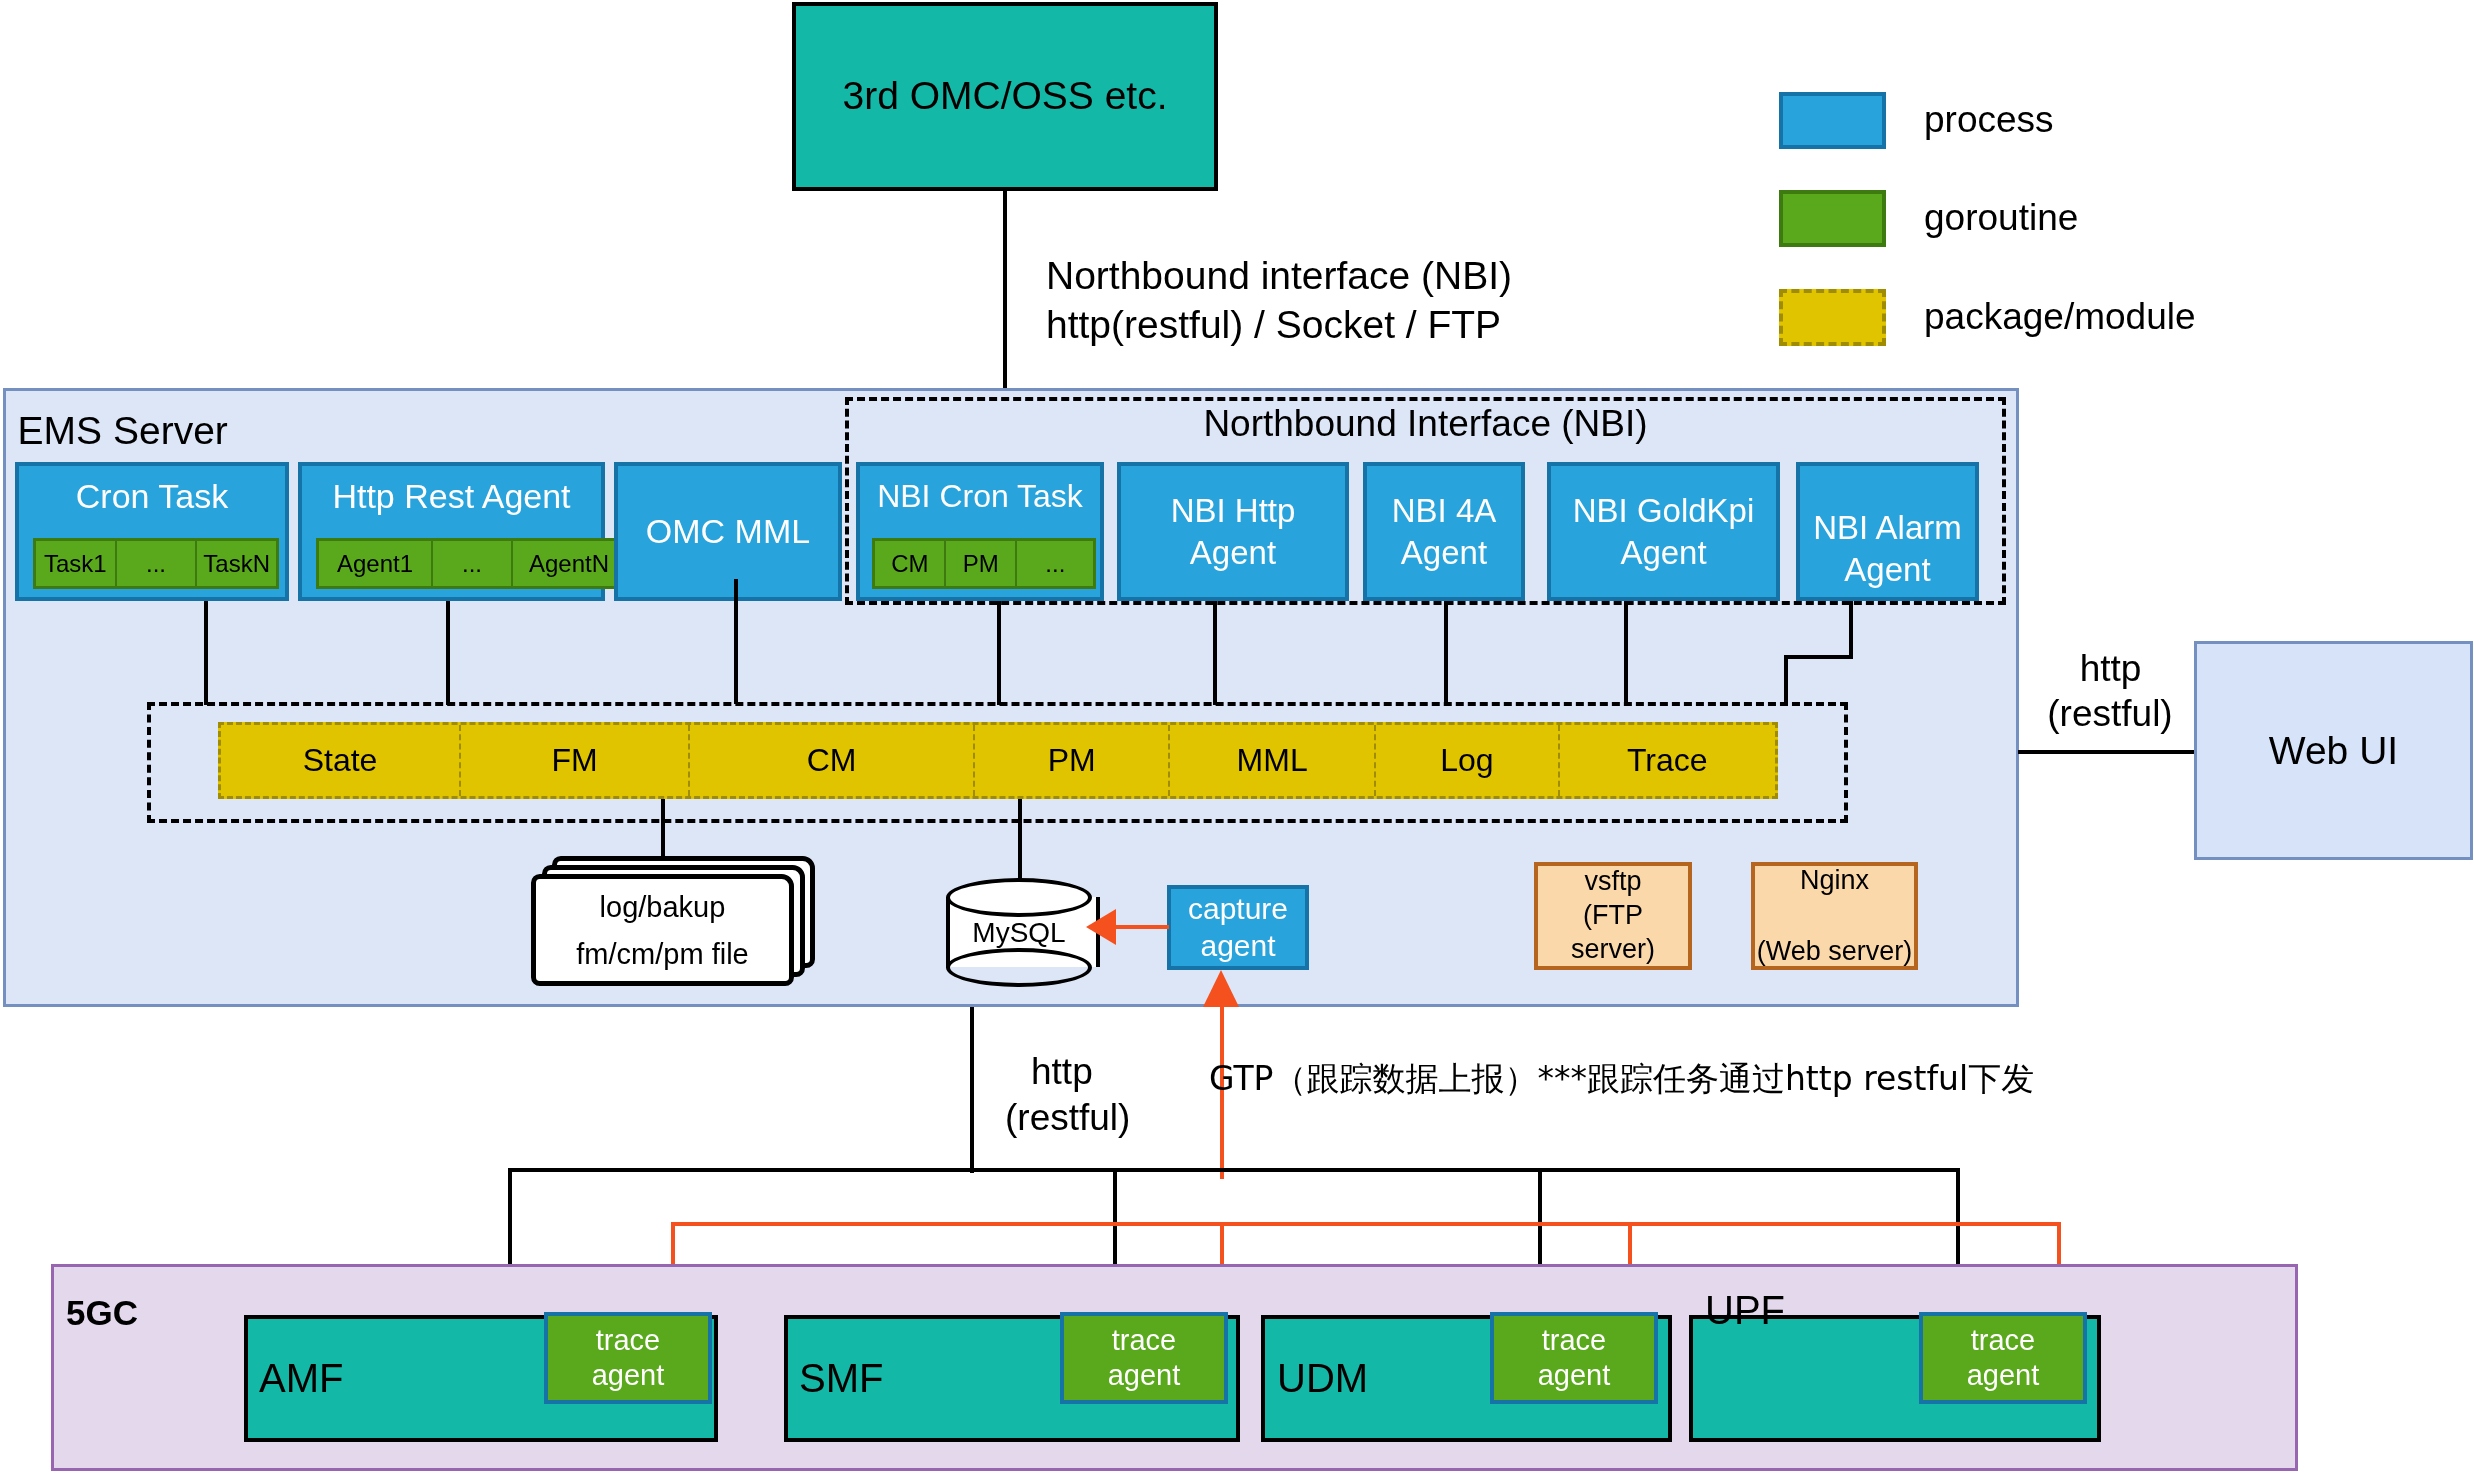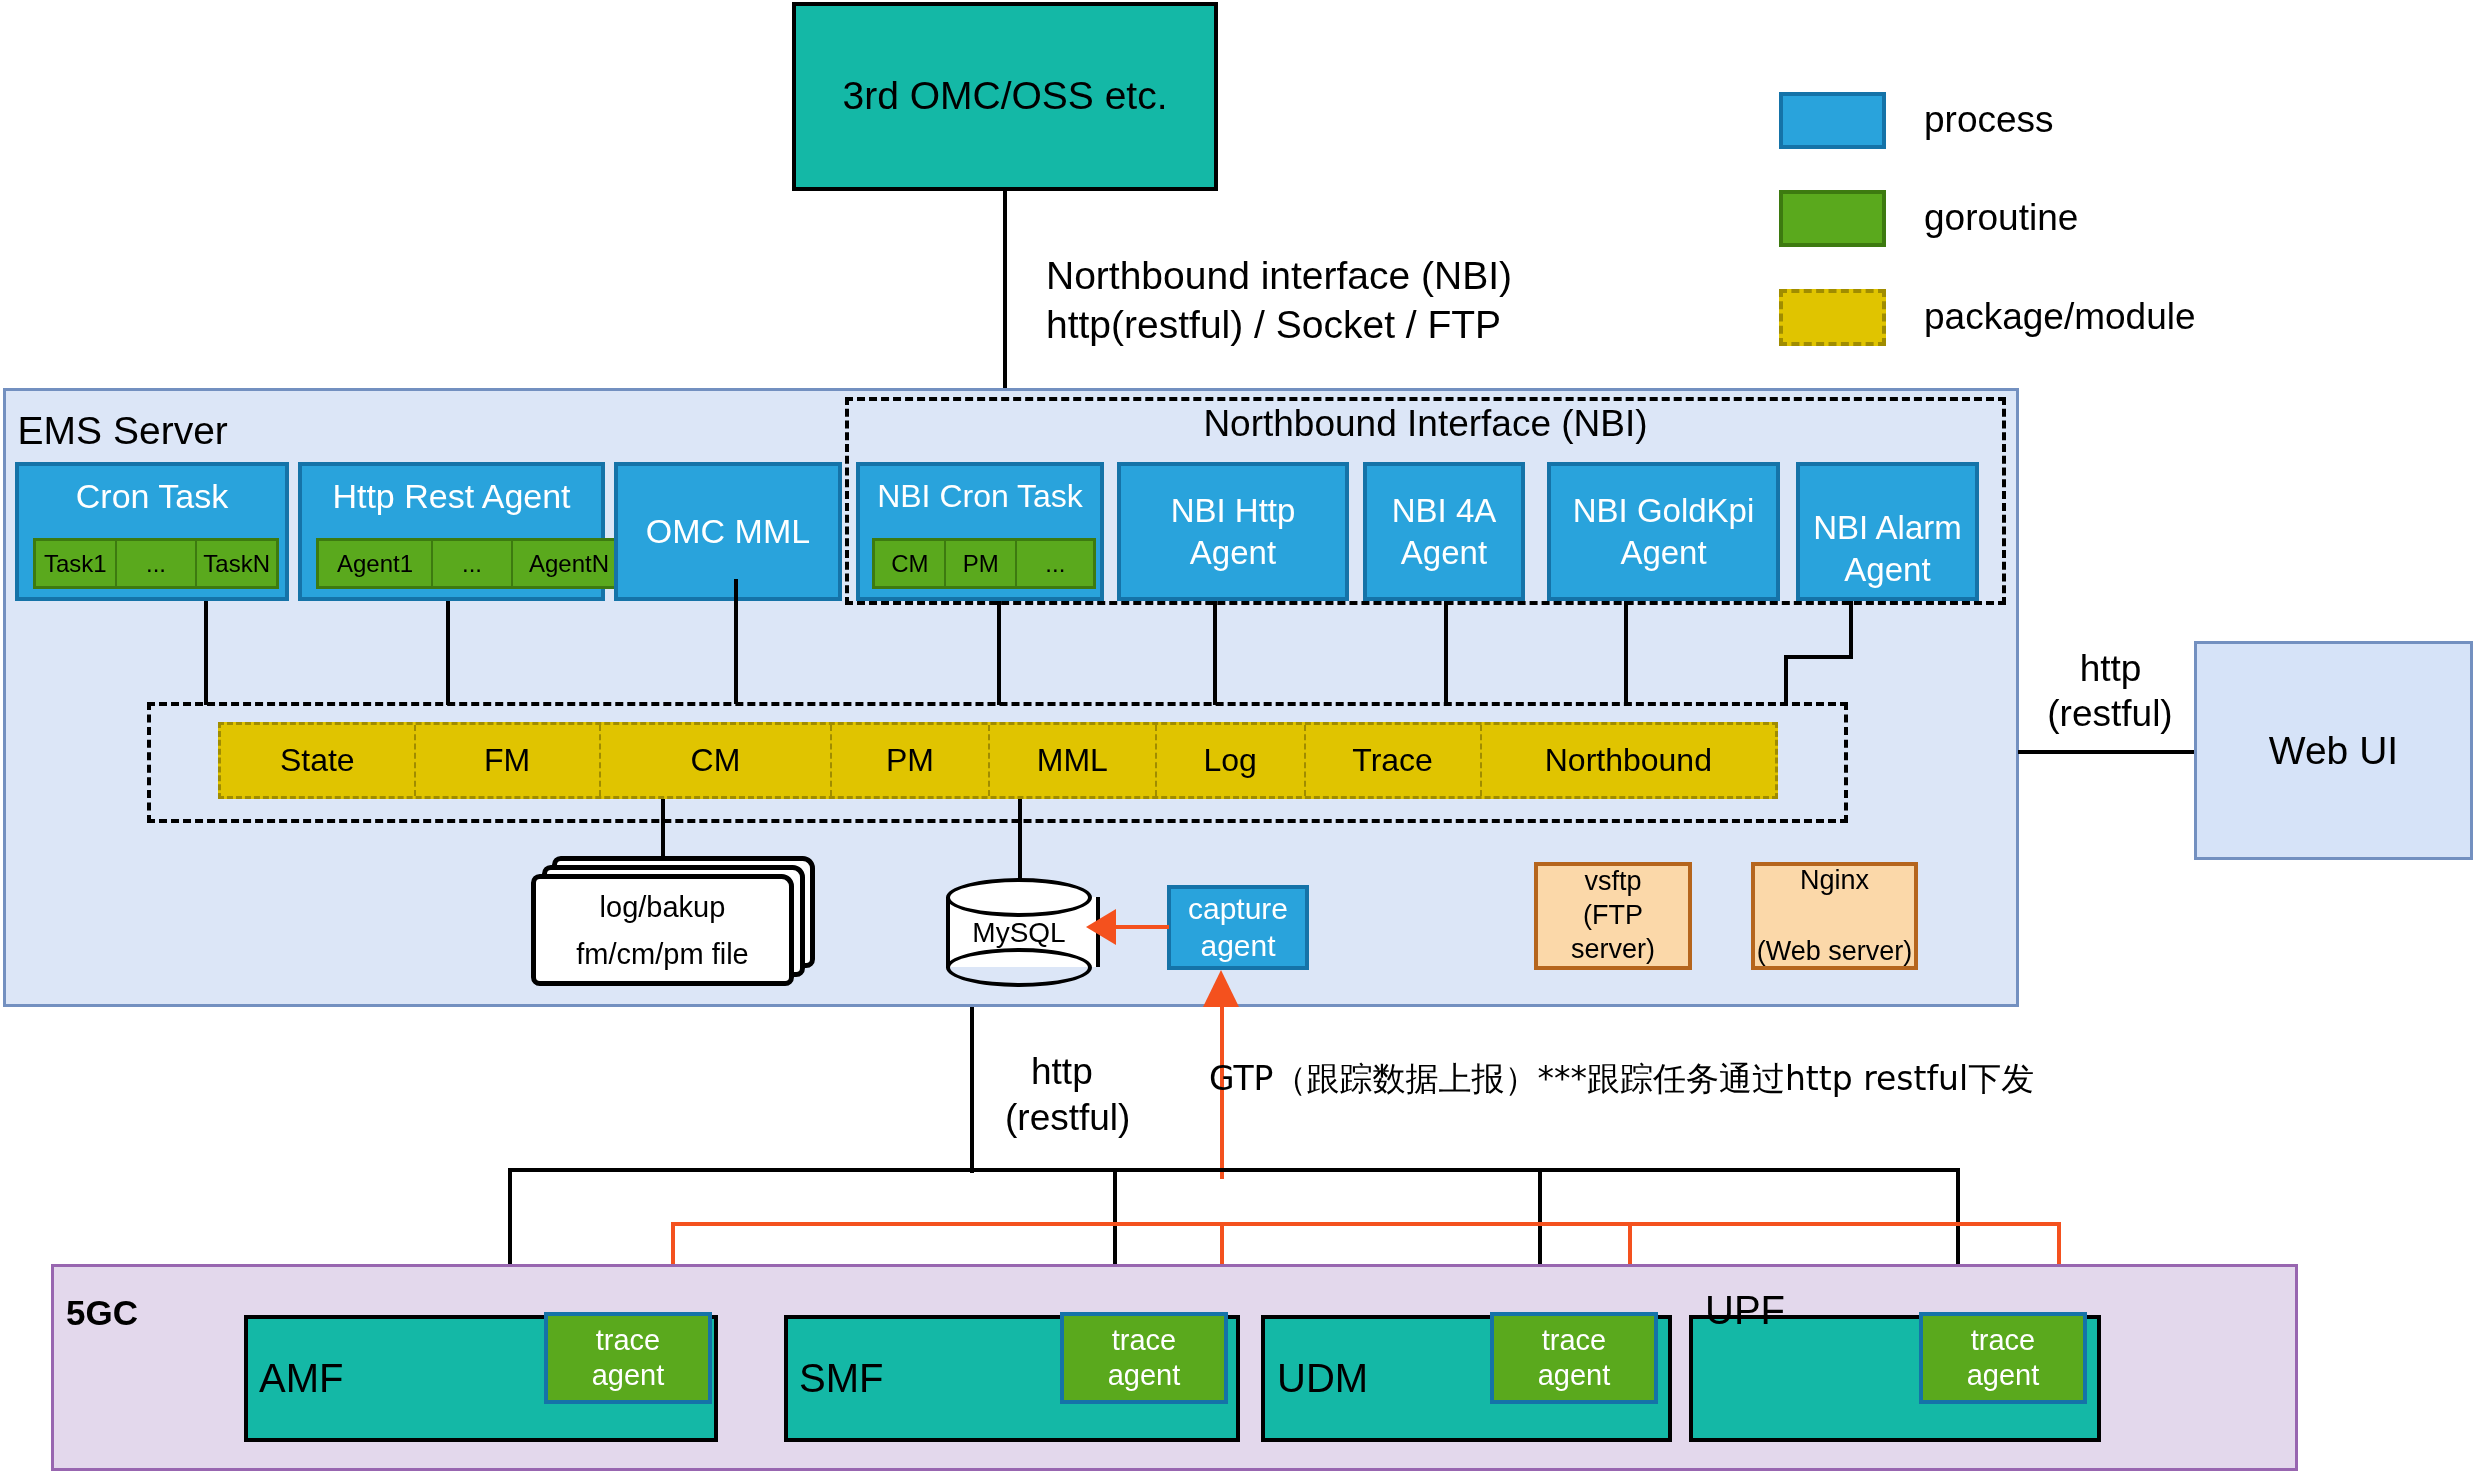--- a/index.html
+++ b/index.html
@@ -144,21 +144,20 @@
 <div class="abs dashed" style="left:147px;top:702px;width:1701px;height:121px;"></div>
 
 <div class="abs modbar" style="left:218px;top:722px;width:1560px;height:77px;display:flex;">
   <div class="modcell ctr" style="flex:1.05 1 0;font-size:32px;">State</div>
   <div class="modcell ctr" style="flex:1.0 1 0;font-size:32px;">FM</div>
   <div class="modcell ctr" style="flex:1.25 1 0;font-size:32px;">CM</div>
   <div class="modcell ctr" style="flex:0.85 1 0;font-size:32px;">PM</div>
   <div class="modcell ctr" style="flex:0.9 1 0;font-size:32px;">MML</div>
   <div class="modcell ctr" style="flex:0.8 1 0;font-size:32px;">Log</div>
   <div class="modcell ctr" style="flex:0.95 1 0;font-size:32px;">Trace</div>
-  <div class="modcell ctr" style="flex:1.6 1 0;font-size:32px;">Northbound</div>
 </div>
 
 <div class="abs vline" style="left:661px;top:799px;height:61px;"></div>
 <div class="abs vline" style="left:1018px;top:799px;height:88px;"></div>
 
 <div class="abs" style="left:531px;top:856px;width:298px;height:132px;">
   <div class="abs" style="left:21px;top:0px;width:263px;height:112px;background:#fff;border:5.3px solid #000;border-radius:8.8px 12.3px 8.8px 8.8px;"></div>
   <div class="abs" style="left:10.5px;top:8.8px;width:263px;height:112px;background:#fff;border:5.3px solid #000;border-radius:8.8px 12.3px 8.8px 8.8px;"></div>
   <div class="abs" style="left:0px;top:17.6px;width:263px;height:112px;background:#fff;border:5.3px solid #000;border-radius:8.8px 12.3px 8.8px 8.8px;"></div>
   <div class="abs ctr" style="left:0px;top:32px;width:263px;height:39px;font-size:29px;color:#000;">log/bakup</div>

